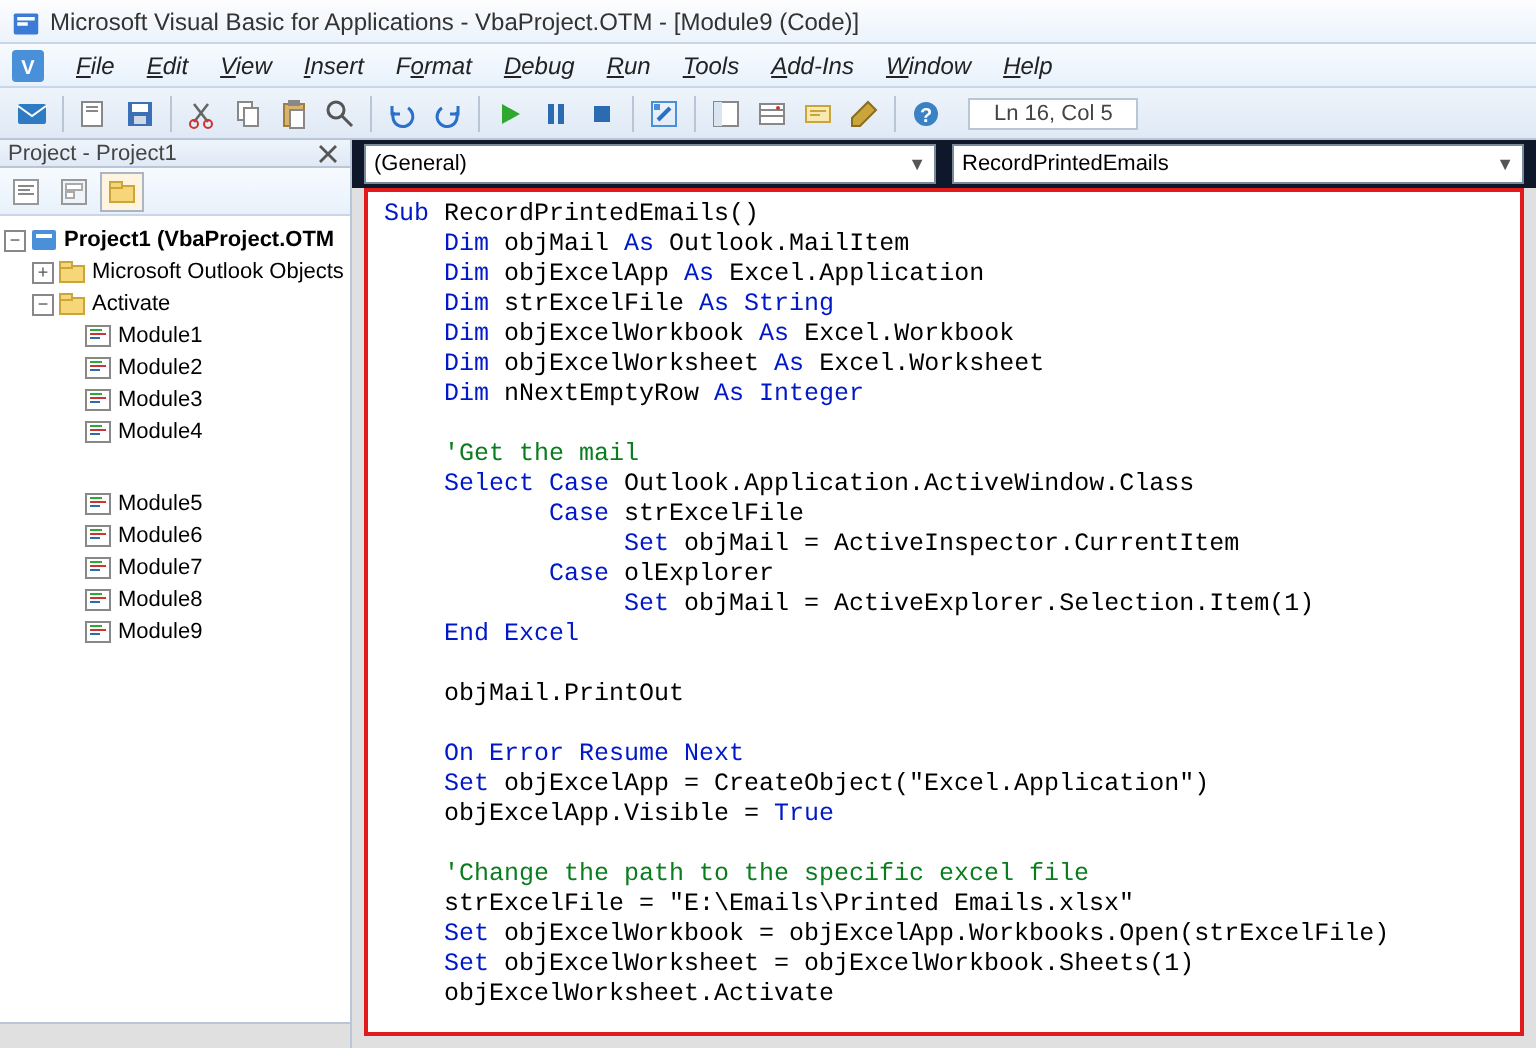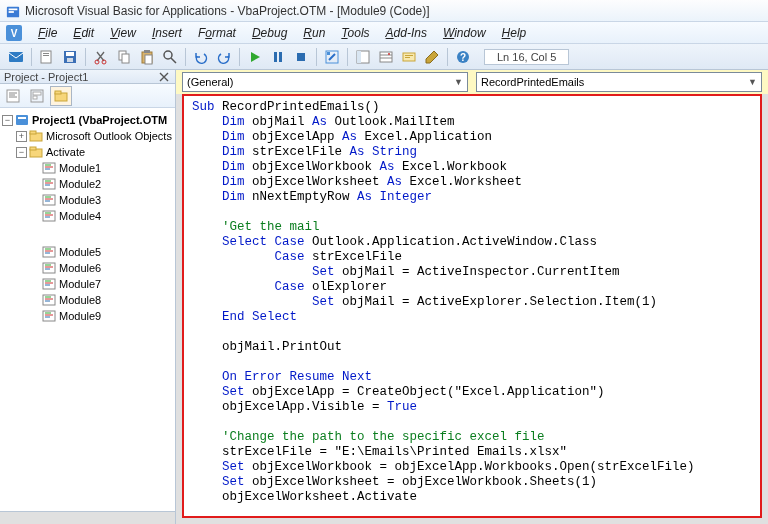--- a/index.html
+++ b/index.html
@@ -26,21 +26,21 @@
 .sidetb { height: 24px; display: flex; align-items: center; gap: 2px; padding-left: 2px; background: linear-gradient(#f7fbff,#e8f1fb); border-bottom: 1px solid #c9d6e6;}
 .sidetb .b { width: 22px; height: 20px; border: 1px solid transparent; display: flex; align-items: center; justify-content: center; }
 .sidetb .b.active { border: 1px solid #aab6c5; background: #fff4df; }
 .tree { flex: 1; background: #fff; overflow: auto; padding: 4px 2px; font-size: 11px; }
 .tnode { display: flex; align-items: center; height: 16px; white-space: nowrap; }
 .twist { width: 11px; height: 11px; border: 1px solid #888; font-size: 9px; line-height: 9px; text-align: center; margin-right: 2px; color: #555; background: #fff; }
 .fic { width: 14px; height: 12px; margin-right: 3px; display: inline-block; }
 .bold { font-weight: bold; }
 .sidegap { height: 13px; background: #e0e0e0; border-top: 1px solid #b8c6d6; }
 .editor { flex: 1; display: flex; flex-direction: column; background: #e0e0e0; }
-.dropdowns { height: 24px; display: flex; gap: 8px; padding: 2px 6px; background: #fef9c3; }
+.dropdowns { height: 24px; display: flex; gap: 8px; padding: 2px 6px; background: #0f172a; }
 .dd { flex: 1; background: #fff; border: 1px solid #7a8a9a; display: flex; align-items: center; justify-content: space-between; padding: 0 4px; font-size: 11px; }
 .dd .ar { font-size: 9px; color: #555; }
 .codebox { flex: 1; margin: 0 6px 6px 6px; border: 2px solid #e11b1b; background: #fff; overflow: hidden; position: relative; }
 .code { font-family: "Courier New", monospace; font-size: 12.5px; line-height: 15px; padding: 4px 8px; white-space: pre; color: #000; }
 .kw { color: #0018c8; }
 .cm { color: #0a7d1e; }
 </style>
 </head>
 <body>
 
@@ -359,21 +359,21 @@
 <span class="kw">    Dim</span><span> objExcelWorkbook </span><span class="kw">As</span><span> Excel.Workbook</span>
 <span class="kw">    Dim</span><span> objExcelWorksheet </span><span class="kw">As</span><span> Excel.Worksheet</span>
 <span class="kw">    Dim</span><span> nNextEmptyRow </span><span class="kw">As Integer</span>
 
 <span class="cm">    'Get the mail</span>
 <span class="kw">    Select Case</span><span> Outlook.Application.ActiveWindow.Class</span>
 <span class="kw">           Case</span><span> strExcelFile</span>
 <span class="kw">                Set</span><span> objMail = ActiveInspector.CurrentItem</span>
 <span class="kw">           Case</span><span> olExplorer</span>
 <span class="kw">                Set</span><span> objMail = ActiveExplorer.Selection.Item(1)</span>
-<span class="kw">    End Select</span>
+<span class="kw">    End Excel</span>
 
 <span>    objMail.PrintOut</span>
 
 <span class="kw">    On Error Resume Next</span>
 <span class="kw">    Set</span><span> objExcelApp = CreateObject("Excel.Application")</span>
 <span>    objExcelApp.Visible = </span><span class="kw">True</span>
 
 <span class="cm">    'Change the path to the specific excel file</span>
 <span>    strExcelFile = "E:\Emails\Printed Emails.xlsx"</span>
 <span class="kw">    Set</span><span> objExcelWorkbook = objExcelApp.Workbooks.Open(strExcelFile)</span>

